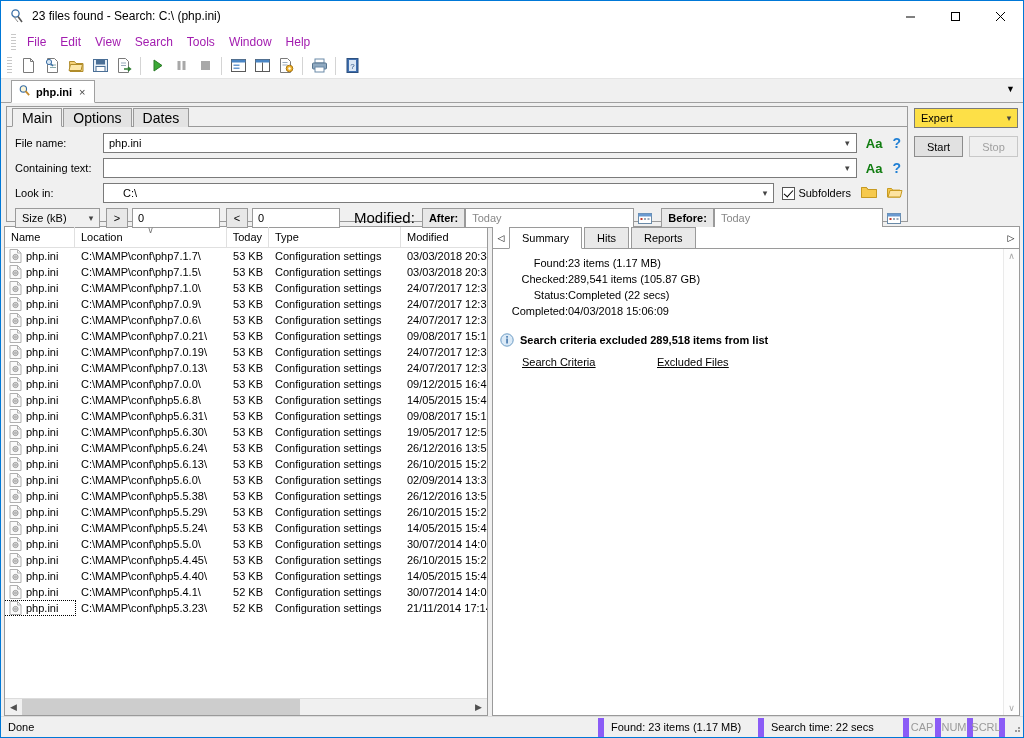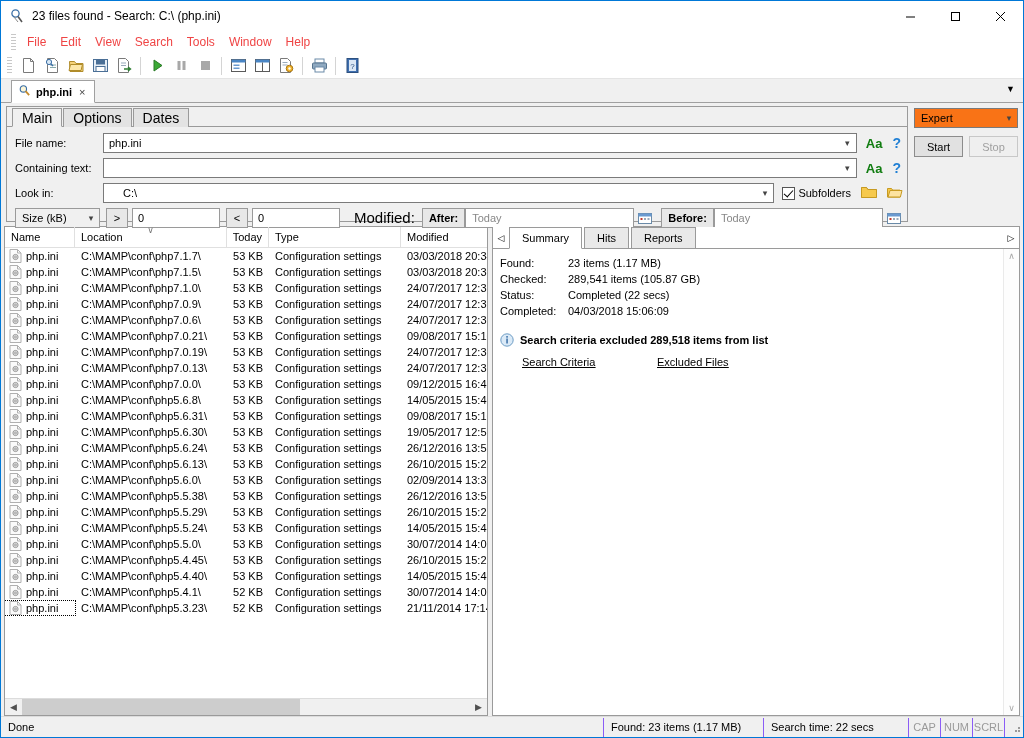--- a/index.html
+++ b/index.html
@@ -67,21 +67,21 @@
     border-left: 4px solid transparent;
   }
   .menubar-grip {
     width: 5px; height: 16px;
     margin-right: 4px;
     background-image: repeating-linear-gradient(to bottom, #c8c8c8 0 1px, transparent 1px 3px);
   }
   .menu-item {
     padding: 3px 7px;
     font-size: 12px;
-    color: #ef4444;
+    color: #a21caf;
     cursor: default;
     white-space: nowrap;
   }
 
   
   .toolbar {
     height: 26px;
     background: #ffffff;
     display: flex;
     align-items: center;
@@ -326,21 +326,21 @@
   .rightcol {
     width: 104px;
     flex: 0 0 auto;
     display: flex;
     flex-direction: column;
     padding-top: 2px;
   }
   .expert {
     height: 20px;
     border: 1px solid #7a7a7a;
-    background: #f97316;
+    background: #fde047;
     display: flex; align-items: center;
     font-size: 11px;
     padding-left: 6px;
     margin-bottom: 8px;
   }
   .expert .arrow { margin-left: auto; width: 16px; text-align: center; font-size: 9px; color: #444; }
   .btnrow { display: flex; gap: 6px; }
   .pbtn {
     flex: 1 1 0;
     height: 21px;
@@ -500,21 +500,21 @@
     font-size: 11px;
     overflow: hidden;
   }
   .sec-title {
     font-weight: bold;
     text-decoration: underline;
     margin-bottom: 14px;
     font-size: 11px;
   }
   .stat-row { display: flex; height: 16px; align-items: center; }
-  .stat-lbl { width: 68px; flex: 0 0 auto; }
+  .stat-lbl { width: 68px; flex: 0 0 auto; text-align: right; }
   .stat-val { }
   .info-block { margin-top: 14px; }
   .info-head { display: flex; align-items: center; gap: 6px; font-weight: bold; }
   .info-ico { width: 14px; height: 14px; flex: 0 0 auto; }
   .excl-table { margin-top: 6px; margin-left: 22px; }
   .excl-row { display: flex; height: 17px; align-items: center; }
   .excl-c1 { width: 135px; flex: 0 0 auto; }
   .excl-head span { text-decoration: underline; }
 
   
@@ -538,21 +538,21 @@
     border-top: 1px solid #dcdcdc;
     display: flex;
     align-items: center;
     flex: 0 0 auto;
     font-size: 11px;
   }
   .sb-cell {
     height: 19px;
     display: flex; align-items: center;
     padding: 0 7px;
-    border-right: 1px solid #8b5cf6;
+    border-right: 6px solid #8b5cf6;
     white-space: nowrap;
   }
   .sb-cell.grow { flex: 1 1 auto; }
   .sb-ind {
     width: 32px;
     justify-content: center;
     color: #9a9a9a;
     padding: 0;
   }
   .sb-grip {

